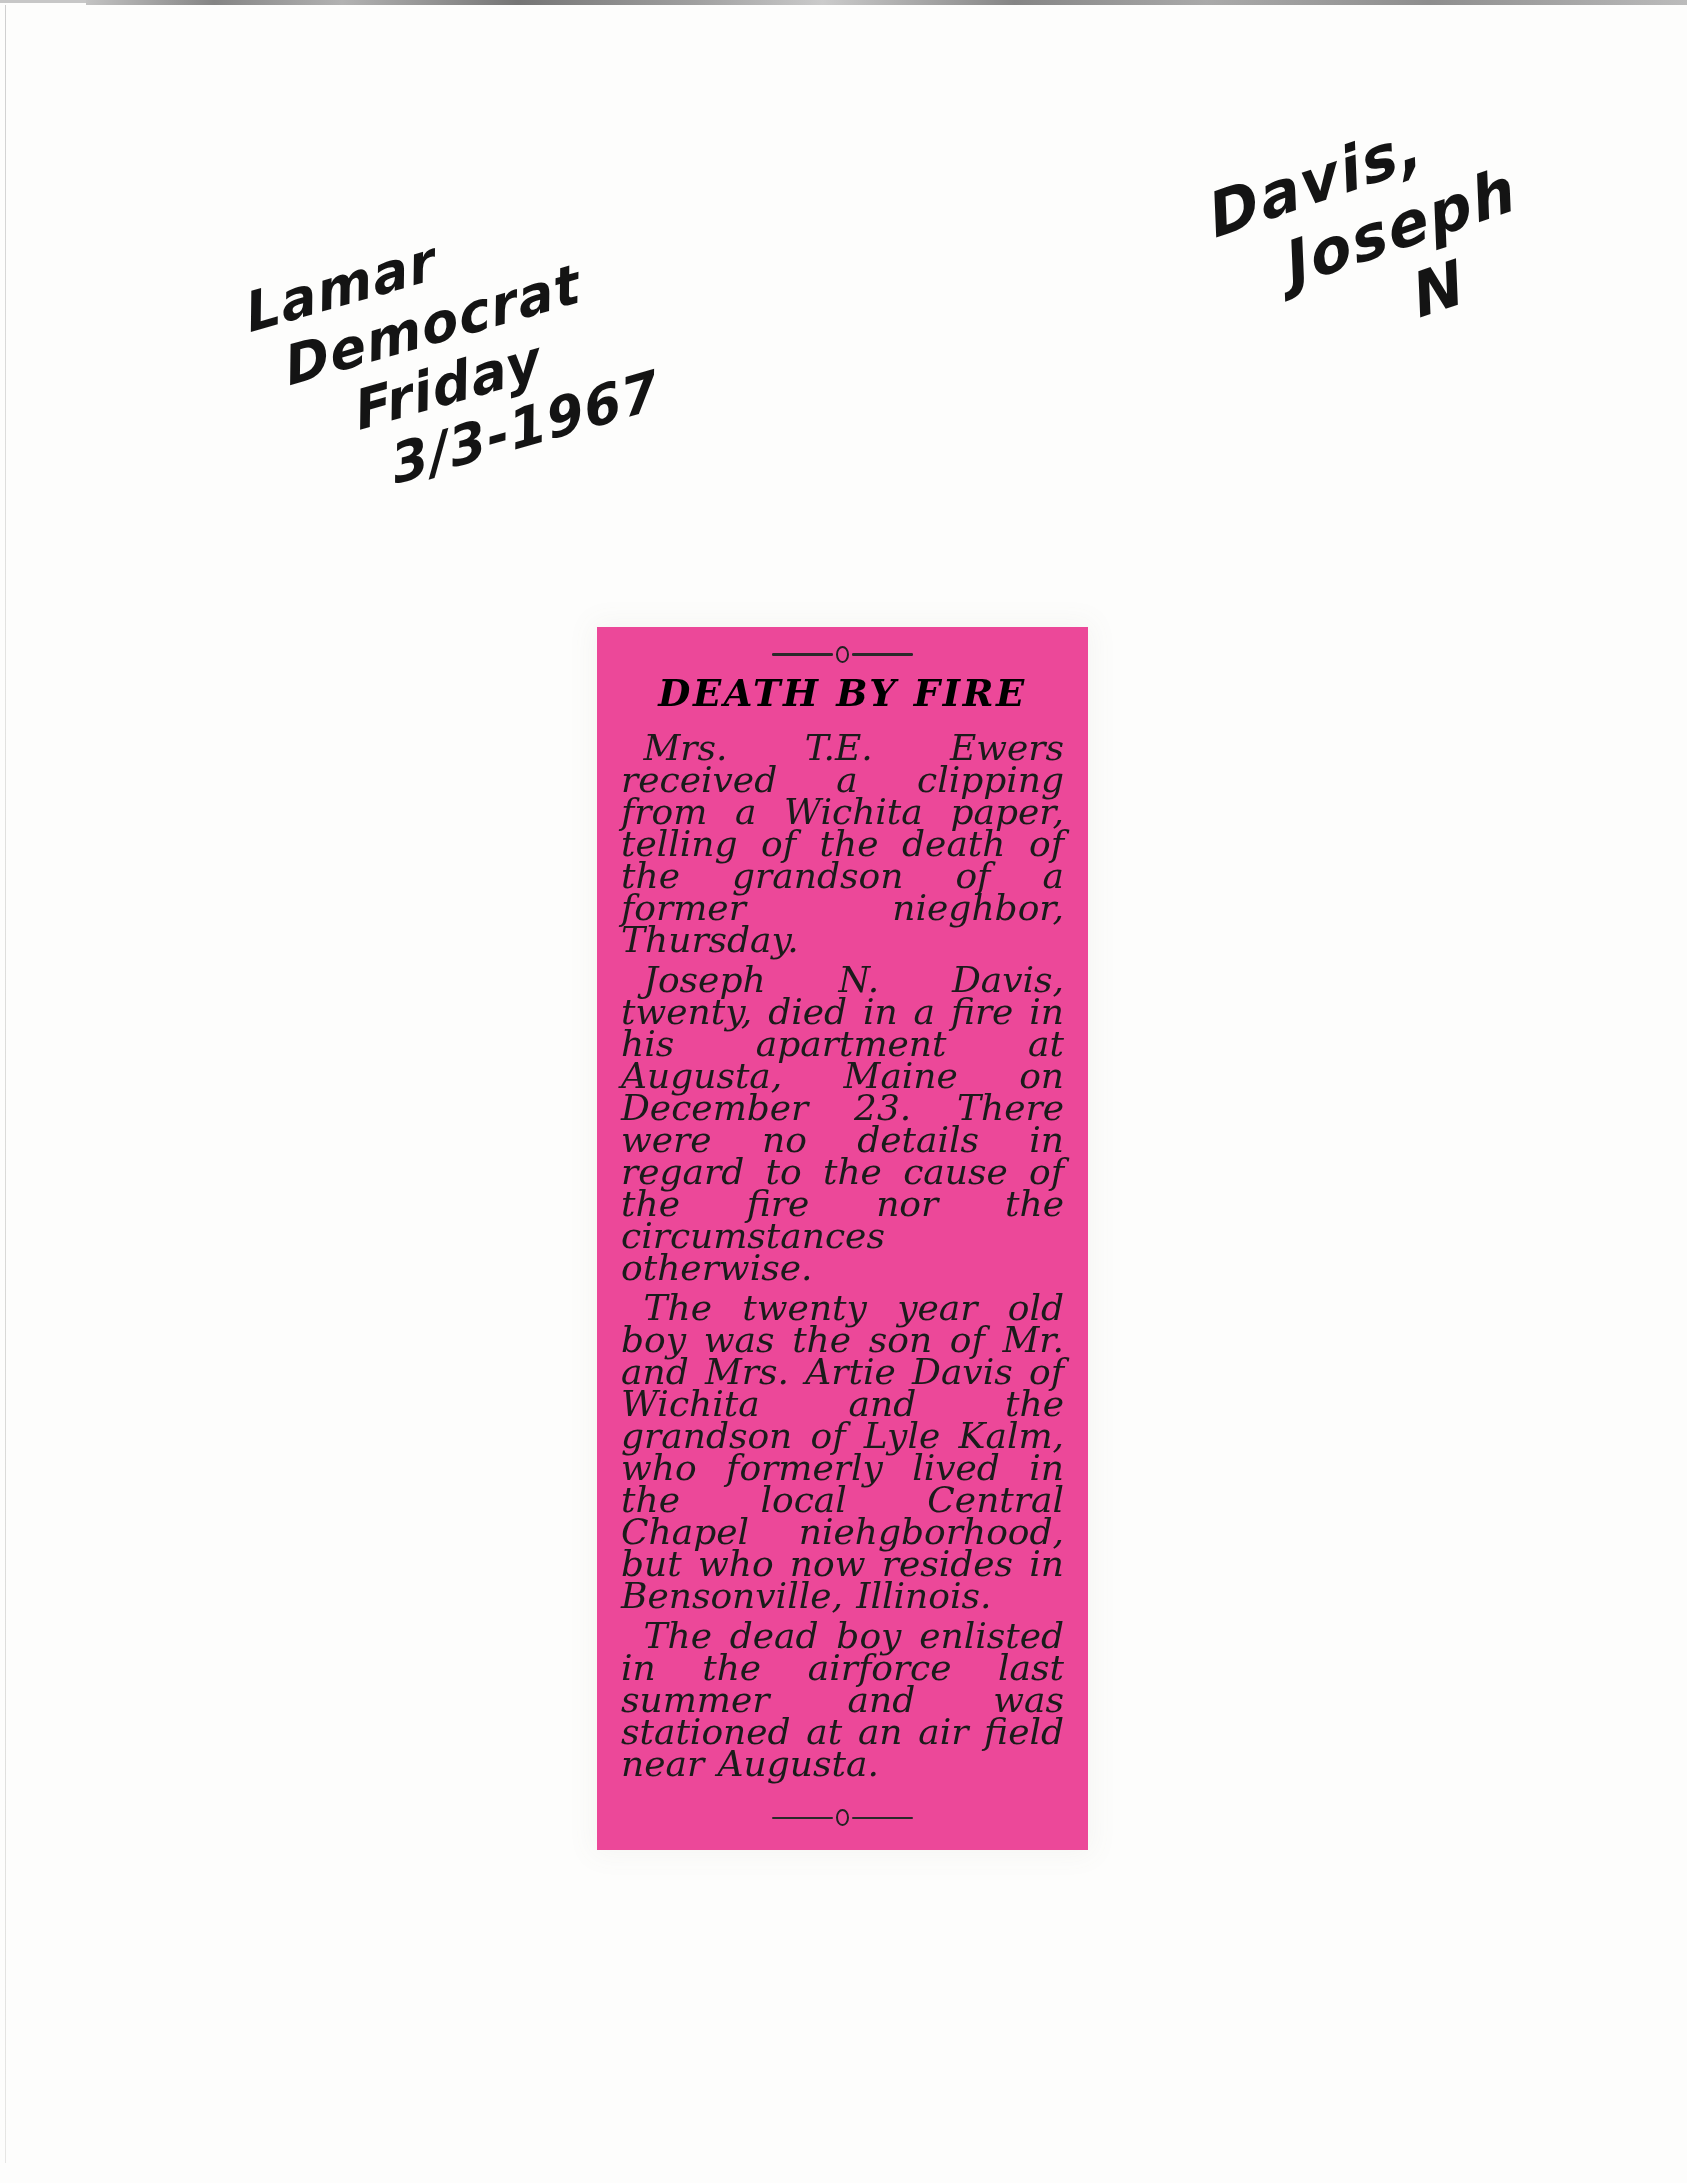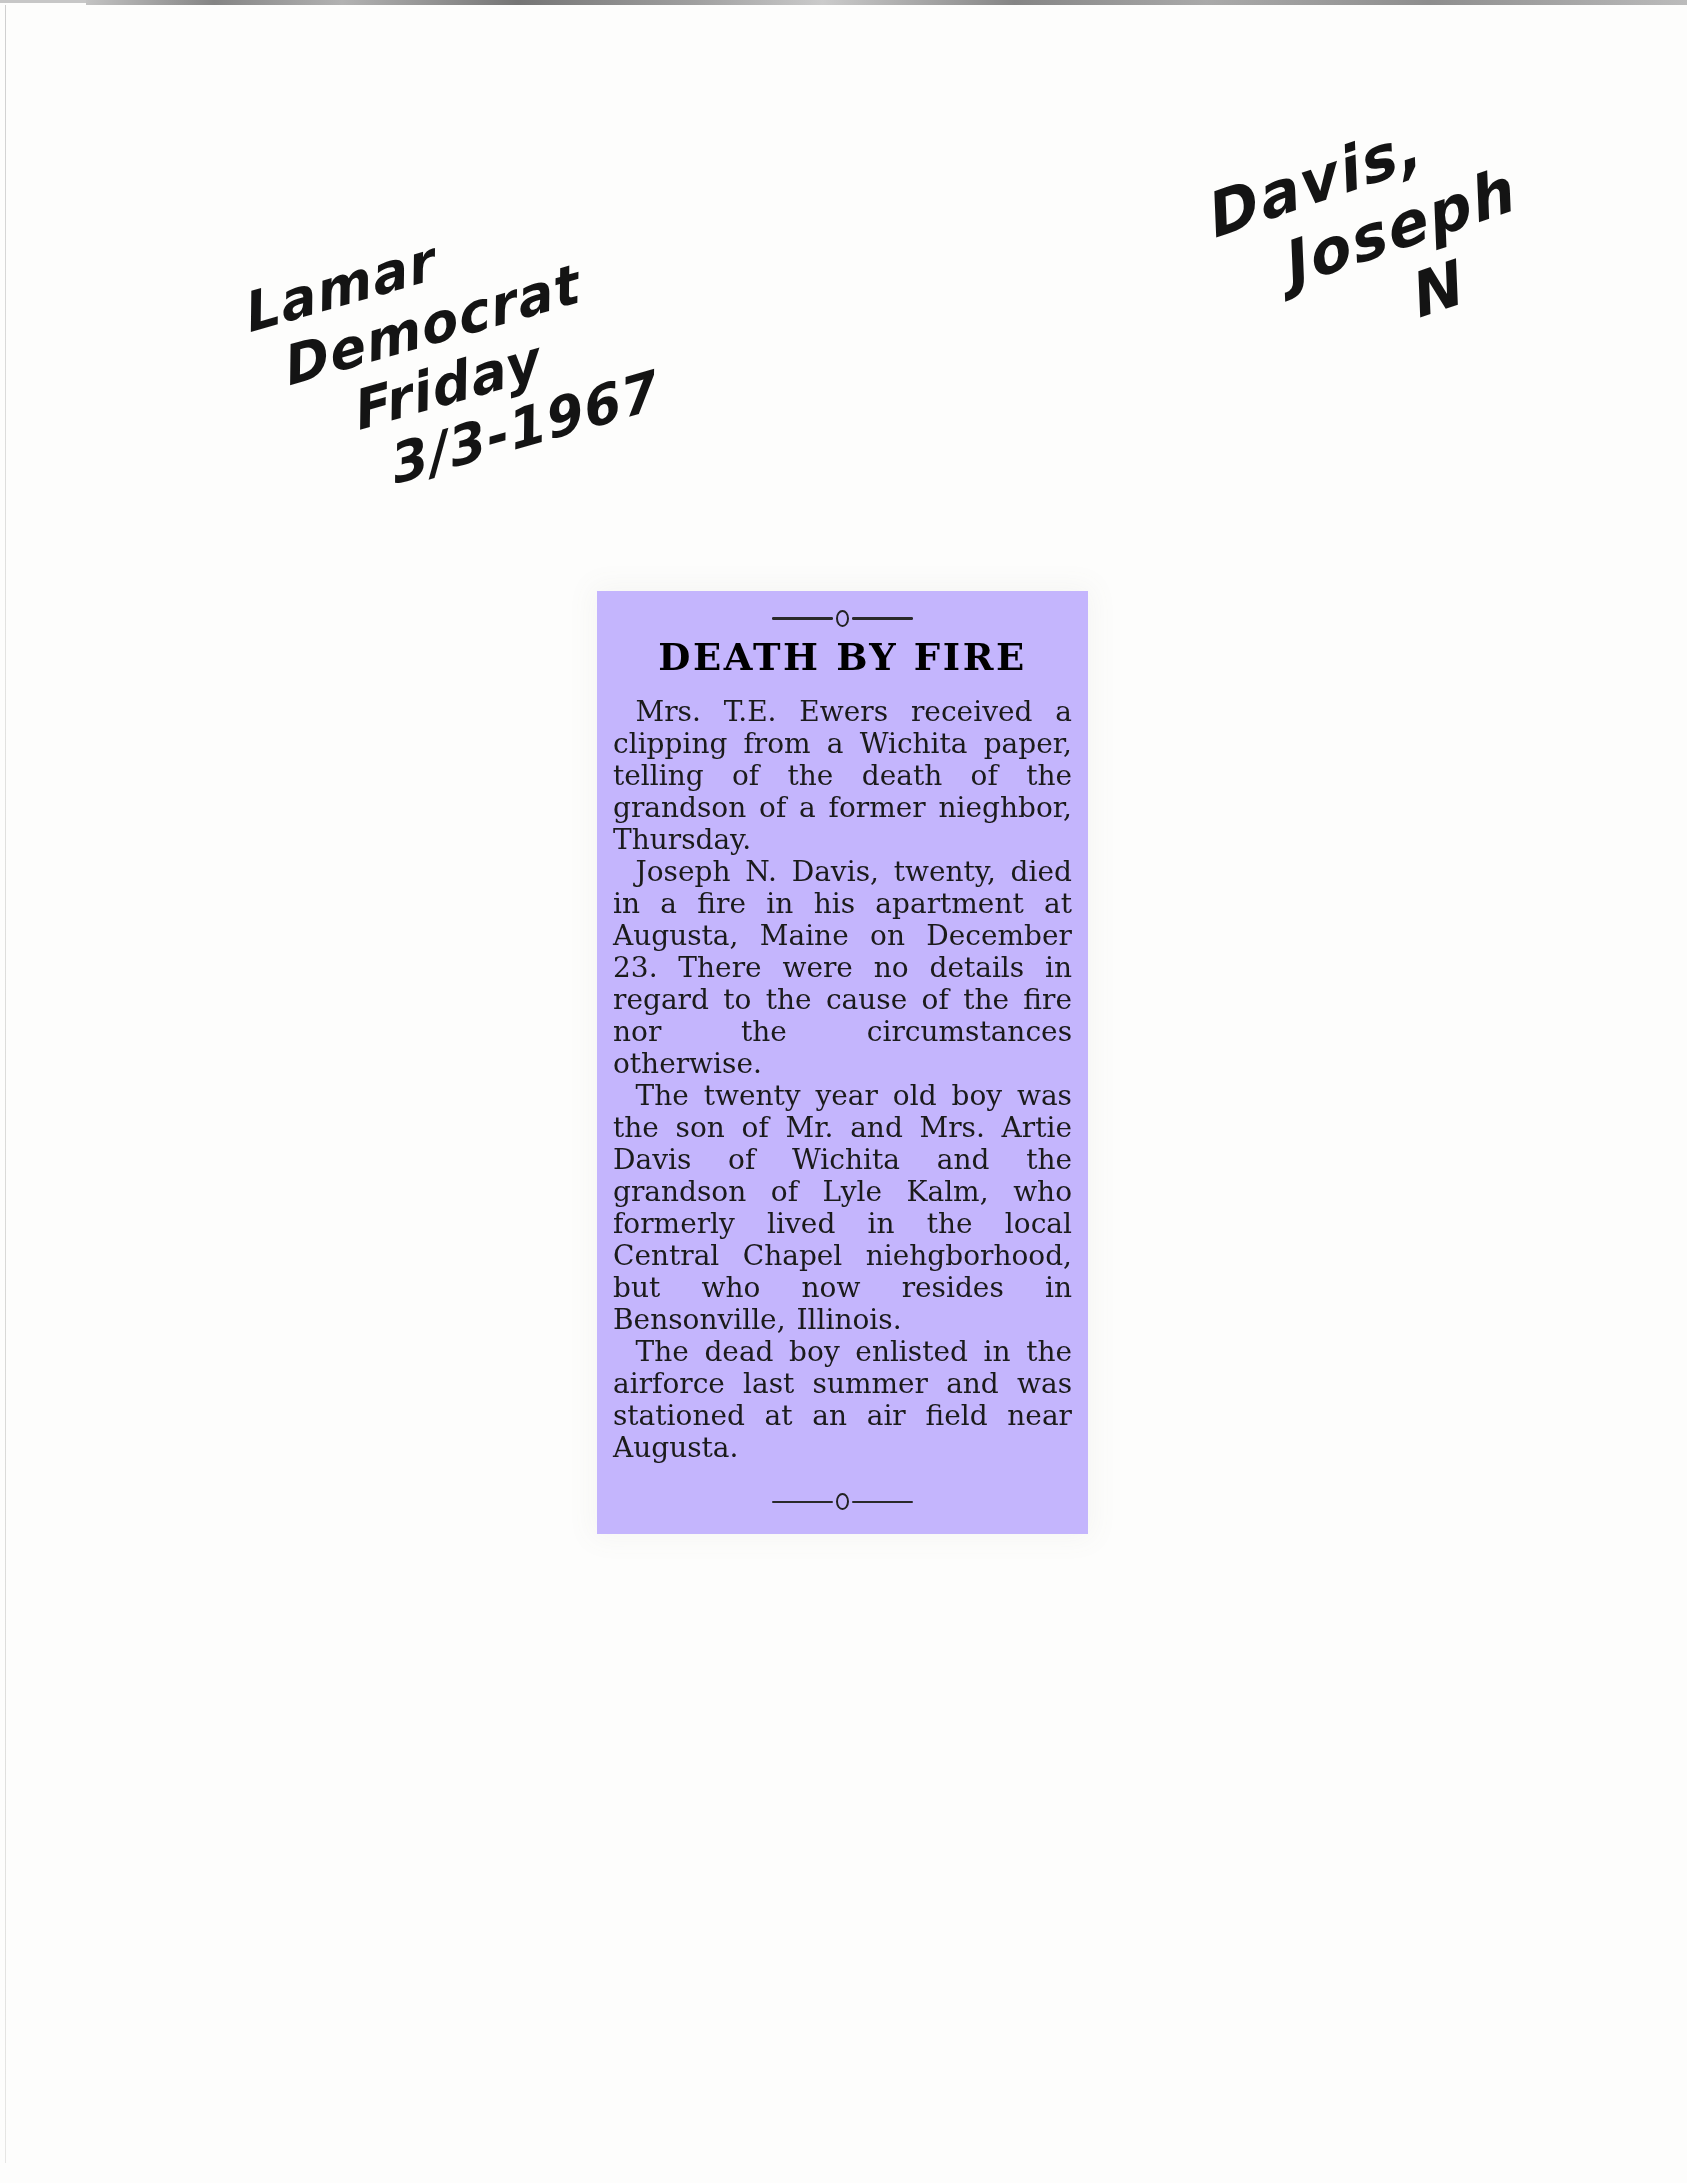--- a/index.html
+++ b/index.html
@@ -71,27 +71,28 @@
     transform: rotate(-19deg);
     letter-spacing: 2px;
   }
   .note-filing .hw-line:nth-child(2) { margin-left: 57px; }
   .note-filing .hw-line:nth-child(3) { margin-left: 167px; }
 
   
   .clipping {
     position: absolute;
     left: 597px;
-    top: 591px;
+    top: 627px;
     width: 491px;
     padding: 12px 16px 20px 16px;
     box-sizing: border-box;
-    background: #c4b5fd;
+    background: #ec4899;
     box-shadow: 0 0 26.5px 5.3px rgba(120,115,100,0.06);
     color: #1b1b1b;
+    font-style: italic;
   }
   .divider {
     display: flex;
     align-items: center;
     justify-content: center;
     height: 20px;
     margin: 5.3px auto 4px auto;
   }
   .divider .d-line {
     display: block;
@@ -114,24 +115,24 @@
   .headline {
     margin: 6.6px 0 17px 0;
     text-align: center;
     font-size: 37px;
     font-weight: bold;
     letter-spacing: 2.6px;
     color: #000000;
     font-family: "DejaVu Serif", serif;
   }
   .clipping p {
-    margin: 0;
+    margin: 8px;
     text-align: justify;
     text-indent: 22.5px;
-    font-size: 28px;
+    font-size: 36px;
     line-height: 32px;
     word-spacing: 2px;
     color: #1b1b1b;
   }
 </style>
 </head>
 <body>
 
 <div class="page">
 

